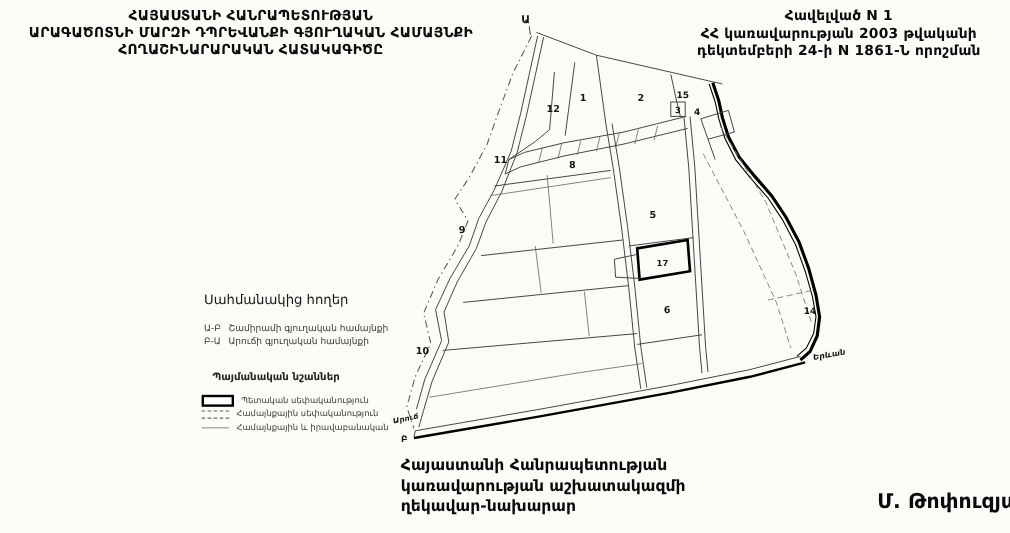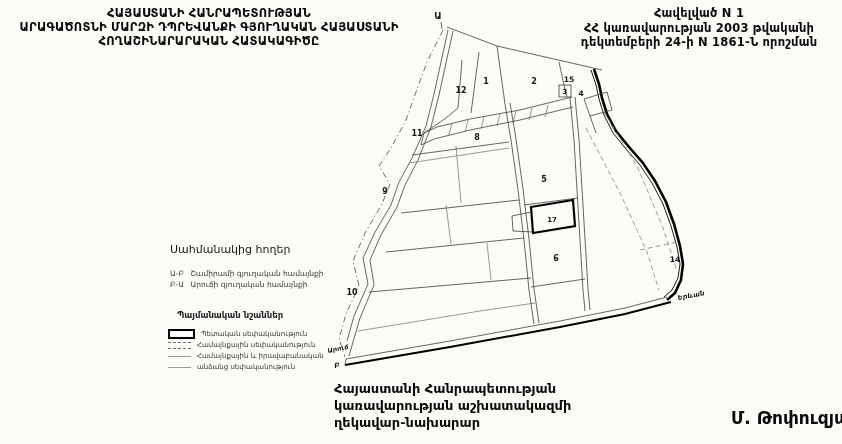--- a/index.html
+++ b/index.html
@@ -37,21 +37,21 @@
   .tl2{stroke:#6b6b6b;stroke-width:.7;fill:none;}
   .bdash{stroke:#5c5c5c;stroke-width:.9;fill:none;stroke-dasharray:6 3 1.2 3;}
   .edash{stroke:#818181;stroke-width:.8;fill:none;stroke-dasharray:5 3;}
   .thick{stroke:#000;fill:none;}
 </style>
 </head>
 <body>
 
 <div class="abs hdr hdr-left">
   <div>ՀԱՅԱՍՏԱՆԻ ՀԱՆՐԱՊԵՏՈՒԹՅԱՆ</div>
-  <div>ԱՐԱԳԱԾՈՏՆԻ ՄԱՐԶԻ ԴՊՐԵՎԱՆՔԻ ԳՅՈՒՂԱԿԱՆ ՀԱՅԱՍՏԱՆԻ</div>
+  <div>ԱՐԱԳԱԾՈՏՆԻ ՄԱՐԶԻ ԴՊՐԵՎԱՆՔԻ ԳՅՈՒՂԱԿԱՆ ՀԱՄԱՅՆՔԻ</div>
   <div>ՀՈՂԱՇԻՆԱՐԱՐԱԿԱՆ ՀԱՏԱԿԱԳԻԾԸ</div>
 </div>
 
 <div class="abs hdr hdr-right">
   <div>Հավելված N 1</div>
   <div>ՀՀ կառավարության 2003 թվականի</div>
   <div>դեկտեմբերի 24-ի N 1861-Ն որոշման</div>
 </div>
 
 <div class="abs leg-adj">
@@ -72,24 +72,20 @@
     <span class="sym sym-rect"></span>
     <span class="lab">Պետական սեփականություն</span>
   </div>
   <div class="row">
     <span class="sym sym-dd"></span>
     <span class="lab">Համայնքային սեփականություն</span>
   </div>
   <div class="row">
     <span class="sym sym-line"></span>
     <span class="lab">Համայնքային և իրավաբանական</span>
-  </div>
-  <div class="row">
-    <span class="sym sym-line"></span>
-    <span class="lab">անձանց սեփականություն</span>
   </div>
 </div>
 
 <svg width="842" height="444" viewBox="0 0 842 444">
 
   <path class="bdash" d="M443,30 L427,62 L416,92 L406,120 L391,148 L379,166 L390,184 L382,204 L365,233 L353,261 L359,286 L346,314 L339,339 L345,357"></path>
 
   <path class="tl" d="M448,30 L441,62 L434,94 L426,126 L412,158 L399,182 L391,205 L375,232 L363,258 L368,284 L354,316 L347,341"></path>
   <path class="tl" d="M453,31 L446,63 L439,95 L431,127 L418,160 L405,185 L397,207 L381,235 L370,260 L374,285 L360,318 L353,342 L349,356"></path>
 

